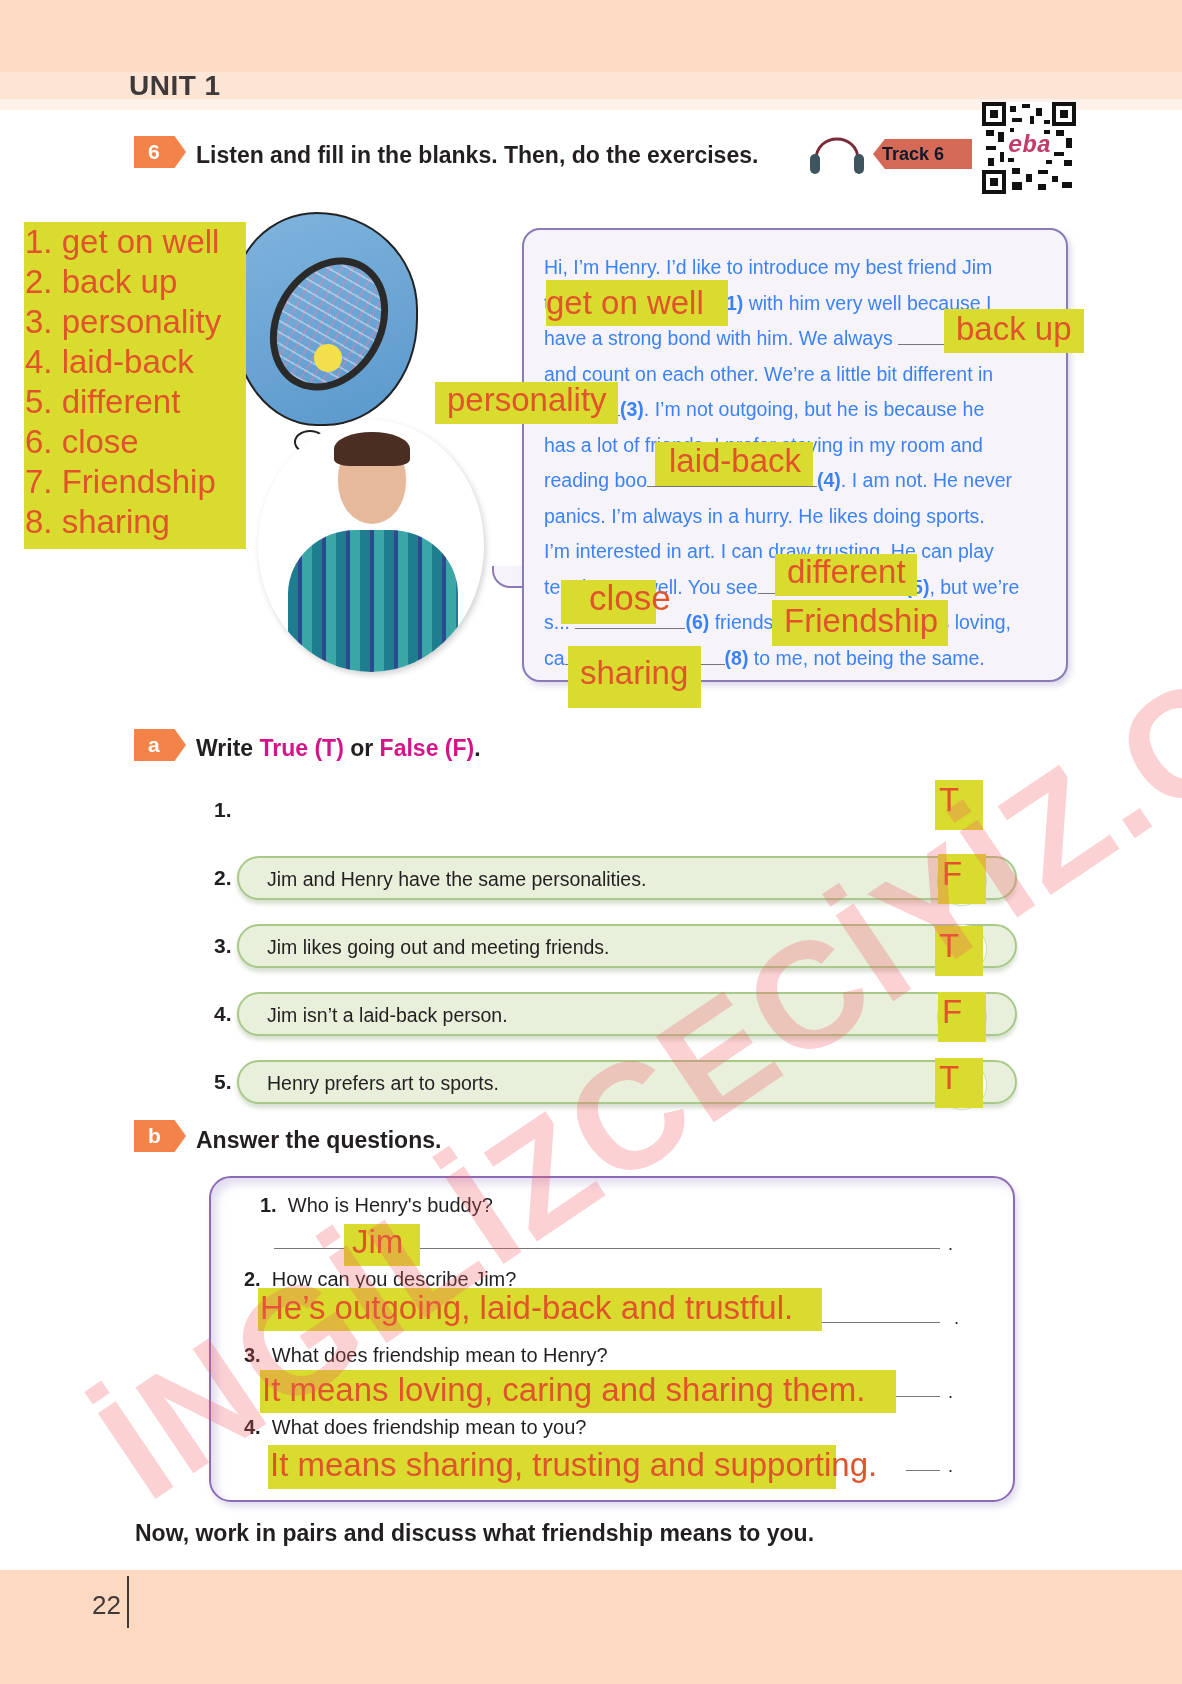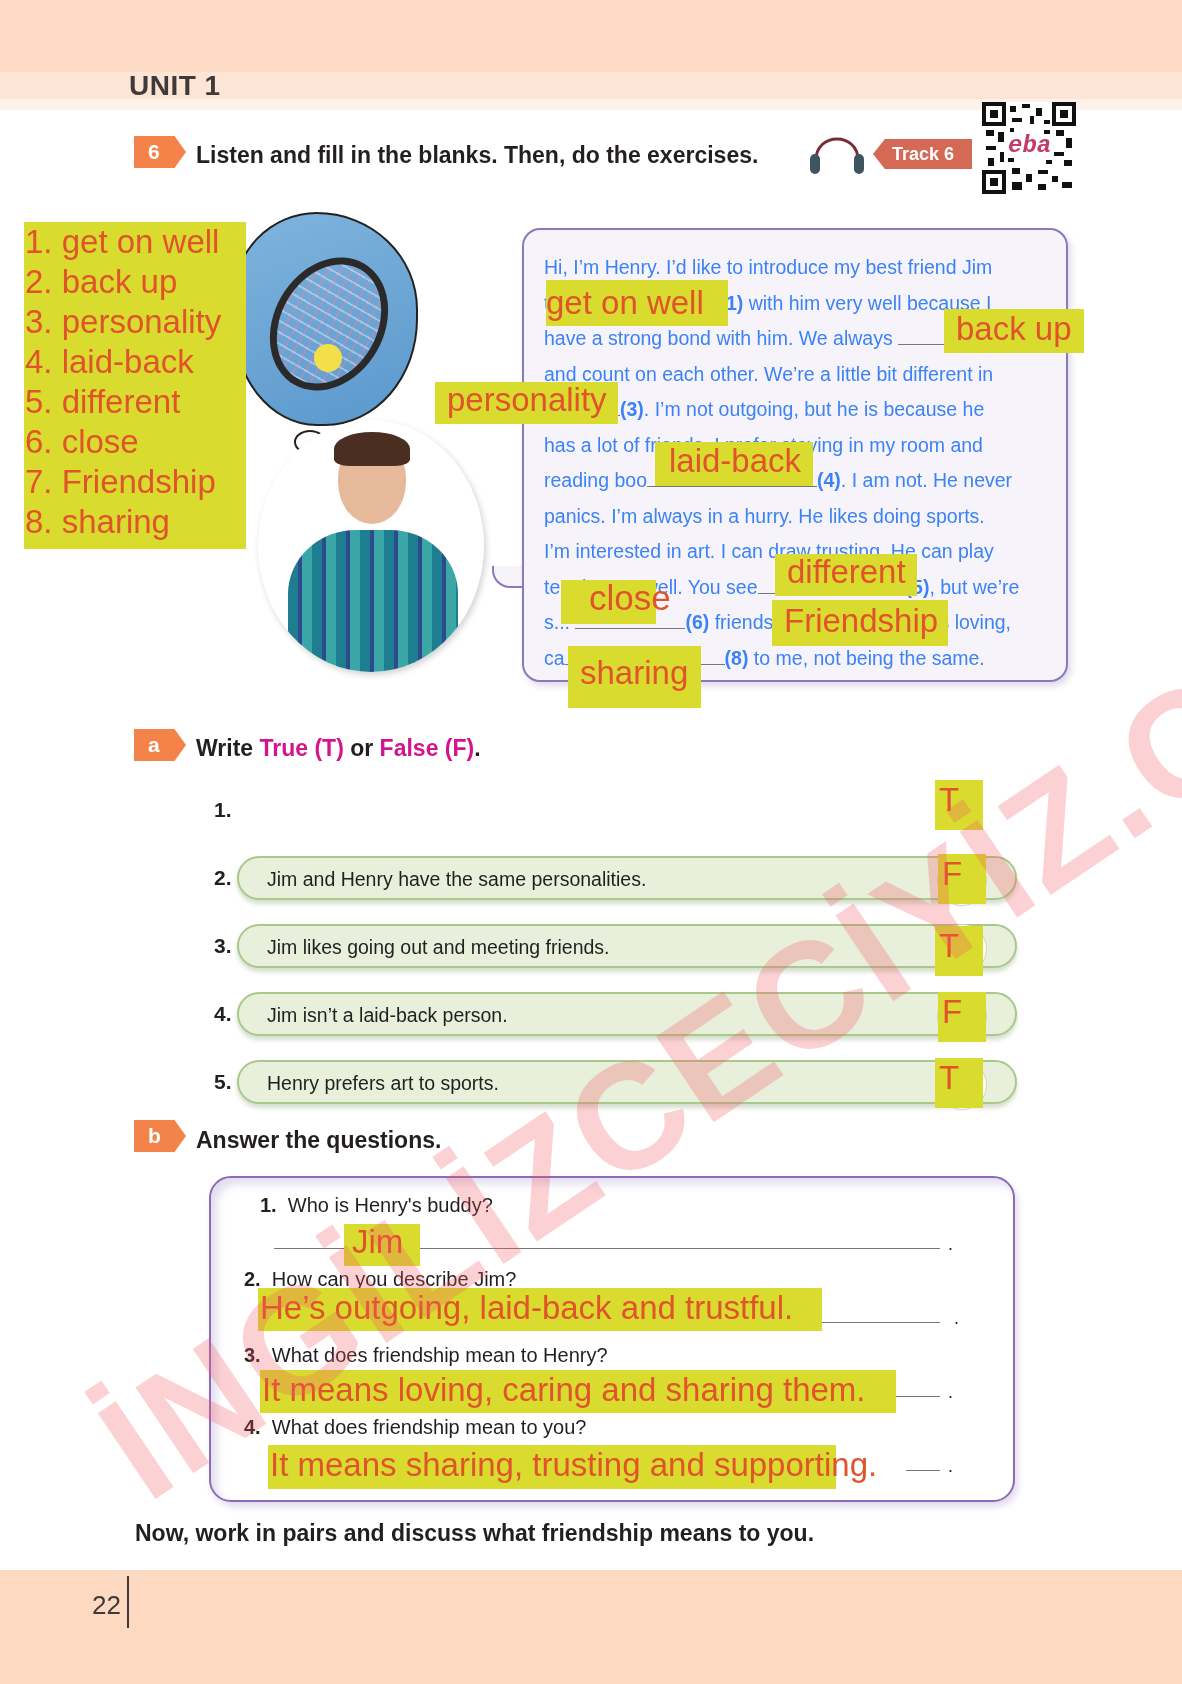--- a/index.html
+++ b/index.html
@@ -5,21 +5,21 @@
 *{box-sizing:border-box;margin:0;padding:0}
 html,body{width:1182px;height:1684px;overflow:hidden;background:#fff;font-family:"Liberation Sans",sans-serif;color:#231f20}
 .page{position:relative;width:1182px;height:1684px;background:#fff}
 .top-band{position:absolute;left:0;top:0;width:1182px;height:72px;background:#fddbc4}
 .unit-band{position:absolute;left:0;top:72px;width:1182px;height:38px;background:linear-gradient(#fde5d6 0 70%,#fdf1ea 70% 100%)}
 .unit-title{position:absolute;left:129px;top:70px;font-size:28px;font-weight:bold;color:#3f3a39;letter-spacing:0.5px}
 .badge{position:absolute;height:32px;background:#f4834a;color:#fff;font-weight:bold;font-size:21px;line-height:32px;padding-left:14px;clip-path:polygon(0 0,78% 0,100% 50%,78% 100%,0 100%);width:52px}
 .heading{position:absolute;font-weight:bold;font-size:23px;color:#231f20}
 .pink{color:#d4148b}
 .headphones{position:absolute;left:808px;top:128px;width:58px;height:48px}
-.track{position:absolute;left:873px;top:139px;width:99px;height:30px;background:#d46a56;color:#ffffff;font-weight:bold;font-size:18px;line-height:30px;text-align:right;padding-right:18px;clip-path:polygon(12% 0,100% 0,100% 100%,12% 100%,0 50%)}
+.track{position:absolute;left:873px;top:139px;width:99px;height:30px;background:#d46a56;color:#0f172a;font-weight:bold;font-size:18px;line-height:30px;text-align:right;padding-right:28px;clip-path:polygon(12% 0,100% 0,100% 100%,12% 100%,0 50%)}
 .qr{position:absolute;left:982px;top:102px;width:94px;height:92px;background:#fff}
 .qr-logo{position:absolute;left:26px;top:30px;font-family:Liberation Mono, monospace;font-style:italic;font-weight:bold;font-size:24px;color:#c23c6a}
 .hl{position:absolute;background:#d9dc2f;color:#e0532b;font-family:"Liberation Sans",sans-serif;white-space:nowrap}
 .word-list{position:absolute;left:24px;top:222px;width:222px;height:327px;background:#d9dc2f;padding-left:1px}
 .word-list div{font-size:33px;line-height:40px;color:#e0532b;white-space:nowrap}
 .bubble1{position:absolute;left:232px;top:212px;width:186px;height:214px;border-radius:50% 60% 55% 50%/45% 50% 55% 55%;background:linear-gradient(160deg,#7fb4dd,#5a98cc);border:2px solid #222;overflow:hidden}
 .racket{position:absolute;left:40px;top:40px;width:110px;height:140px;border:7px solid #2a2a2a;border-radius:50%;transform:rotate(30deg);background:repeating-linear-gradient(0deg,rgba(255,255,255,.35) 0 2px,transparent 2px 10px),repeating-linear-gradient(90deg,rgba(255,120,160,.35) 0 2px,transparent 2px 10px)}
 .ball{position:absolute;left:80px;top:130px;width:28px;height:28px;border-radius:50%;background:#f3df4a}
 .thought{position:absolute;border:2px solid #222;border-radius:50%;background:#fff}
 .bubble2{position:absolute;left:258px;top:420px;width:226px;height:252px;border-radius:50%;background:#fff;box-shadow:2px 3px 6px rgba(0,0,0,.18);overflow:hidden}

